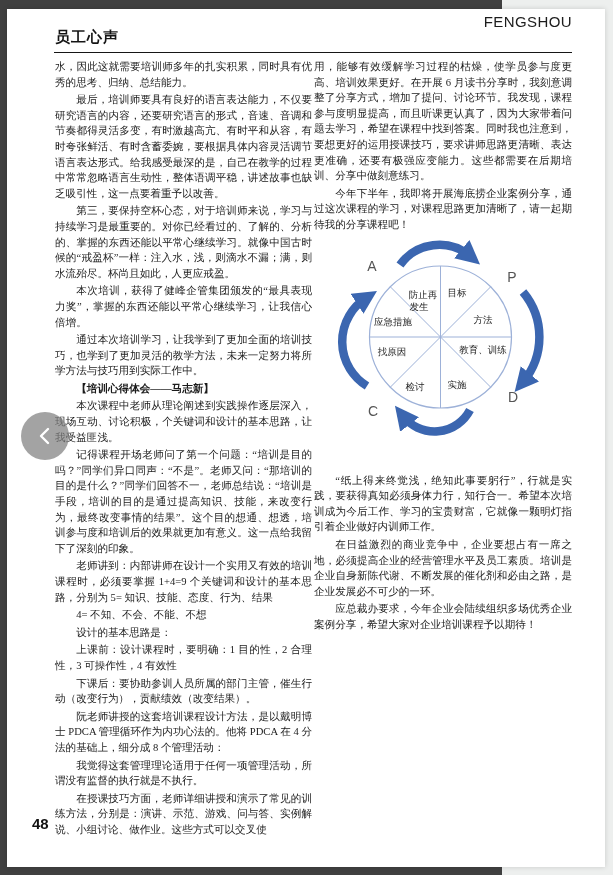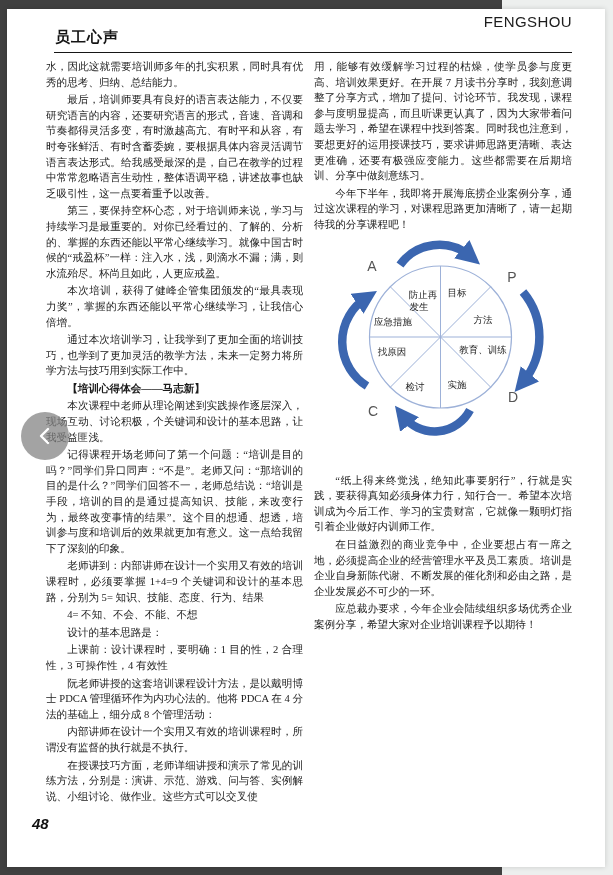--- a/index.html
+++ b/index.html
@@ -8,28 +8,28 @@
   .stage{position:relative;width:502px;height:875px;background:#404040;}
   .page{position:absolute;left:7px;top:9px;width:598px;height:858px;background:#ffffff;
         box-shadow:0 0 5px rgba(0,0,0,0.16);}
   .hdr-title{position:absolute;left:48px;top:19px;font-family:"Liberation Sans","DejaVu Sans",sans-serif;
         font-size:15px;font-weight:bold;color:#141414;letter-spacing:1px;}
   .hdr-brand{position:absolute;right:33px;top:4px;font-family:"Liberation Sans","DejaVu Sans",sans-serif;
         font-size:15px;font-weight:500;color:#1c1c1c;letter-spacing:0.4px;}
   .hdr-rule{position:absolute;left:47px;top:43px;width:518px;border-top:1.4px solid #161616;}
   .col{position:absolute;top:50px;font-size:10.6px;line-height:15.6px;color:#1b1b1b;
        text-align:justify;}
-  .col-left{left:39px;width:257px;}
+  .col-left{left:48px;width:257px;}
   .col-right{left:307px;width:258px;}
   .col p{margin:0 0 2px 0;text-indent:2em;}
   .col p.cont{text-indent:0;}
   .col p.head{font-weight:bold;}
   .diagram{position:relative;width:246px;height:232px;margin:5px auto 3px auto;}
   .pagenum{position:absolute;left:25px;top:806px;font-family:"Liberation Sans","DejaVu Sans",sans-serif;
-        font-size:15px;font-weight:bold;color:#111;font-style:italic;}
+        font-size:15px;font-weight:bold;color:#111;}
   .back-btn{position:absolute;left:21px;top:412px;width:48px;height:48px;border-radius:50%;
         background:rgba(128,128,128,0.72);display:flex;align-items:center;justify-content:center;
         cursor:pointer;}
   .sector-label{font-family:"Liberation Sans","DejaVu Sans",sans-serif;font-size:9.5px;fill:#262626;}
   .cycle-letter{font-family:"Liberation Sans","DejaVu Sans",sans-serif;font-size:14px;fill:#555555;}
 </style>
 </head>
 <body>
 
 <div class="stage">
@@ -45,27 +45,28 @@
       <p>第三，要保持空杯心态，对于培训师来说，学习与持续学习是最重要的。对你已经看过的、了解的、分析的、掌握的东西还能以平常心继续学习。就像中国古时候的“戒盈杯”一样：注入水，浅，则滴水不漏；满，则水流殆尽。杯尚且如此，人更应戒盈。</p>
       <p>本次培训，获得了健峰企管集团颁发的“最具表现力奖”，掌握的东西还能以平常心继续学习，让我信心倍增。</p>
       <p>通过本次培训学习，让我学到了更加全面的培训技巧，也学到了更加灵活的教学方法，未来一定努力将所学方法与技巧用到实际工作中。</p>
       <p class="head">【培训心得体会——马志新】</p>
       <p>本次课程中老师从理论阐述到实践操作逐层深入，现场互动、讨论积极，个关键词和设计的基本思路，让我受益匪浅。</p>
       <p>记得课程开场老师问了第一个问题：“培训是目的吗？”同学们异口同声：“不是”。老师又问：“那培训的目的是什么？”同学们回答不一，老师总结说：“培训是手段，培训的目的是通过提高知识、技能，来改变行为，最终改变事情的结果”。这个目的想通、想透，培训参与度和培训后的效果就更加有意义。这一点给我留下了深刻的印象。</p>
       <p>老师讲到：内部讲师在设计一个实用又有效的培训课程时，必须要掌握 1+4=9 个关键词和设计的基本思路，分别为 5= 知识、技能、态度、行为、结果</p>
       <p>4= 不知、不会、不能、不想</p>
       <p>设计的基本思路是：</p>
       <p>上课前：设计课程时，要明确：1 目的性，2 合理性，3 可操作性，4 有效性</p>
+      <p>下课后：要协助参训人员所属的部门主管，催生行动（改变行为），贡献绩效（改变结果）。</p>
       <p>阮老师讲授的这套培训课程设计方法，是以戴明博士 PDCA 管理循环作为内功心法的。他将 PDCA 在 4 分法的基础上，细分成 8 个管理活动：</p>
-      <p>内部讲师在设计一个实用又有效的培训课程时，所谓没有监督的执行就是不执行。</p>
+      <p>我觉得这套管理理论适用于任何一项管理活动，所谓没有监督的执行就是不执行。</p>
       <p>在授课技巧方面，老师详细讲授和演示了常见的训练方法，分别是：演讲、示范、游戏、问与答、实例解说、小组讨论、做作业。这些方式可以交叉使</p>
     </div>
 
     <div class="col col-right">
-      <p class="cont">用，能够有效缓解学习过程的枯燥，使学员参与度更高、培训效果更好。在开展 7 月读书分享时，我刻意调整了分享方式，增加了提问、讨论环节。我发现，课程参与度明显提高，而且听课更认真了，因为大家带着问题去学习，希望在课程中找到答案。同时我也注意到，要想更好的运用授课技巧，要求讲师思路更清晰、表达更准确，还要有极强应变能力。这些都需要在后期培训、分享中做刻意练习。</p>
+      <p class="cont">用，能够有效缓解学习过程的枯燥，使学员参与度更高、培训效果更好。在开展 6 月读书分享时，我刻意调整了分享方式，增加了提问、讨论环节。我发现，课程参与度明显提高，而且听课更认真了，因为大家带着问题去学习，希望在课程中找到答案。同时我也注意到，要想更好的运用授课技巧，要求讲师思路更清晰、表达更准确，还要有极强应变能力。这些都需要在后期培训、分享中做刻意练习。</p>
       <p>今年下半年，我即将开展海底捞企业案例分享，通过这次课程的学习，对课程思路更加清晰了，请一起期待我的分享课程吧！</p>
 
       <div class="diagram">
         <svg width="246" height="232" viewBox="0 0 246 232">
           <defs>
             <marker id="ah" viewBox="0 0 10 10" refX="4.5" refY="5" markerWidth="2.8" markerHeight="2.8" orient="auto">
               <path d="M0,0 L10,5 L0,10 z" fill="#3b66b0"></path>
             </marker>
           </defs>
 

